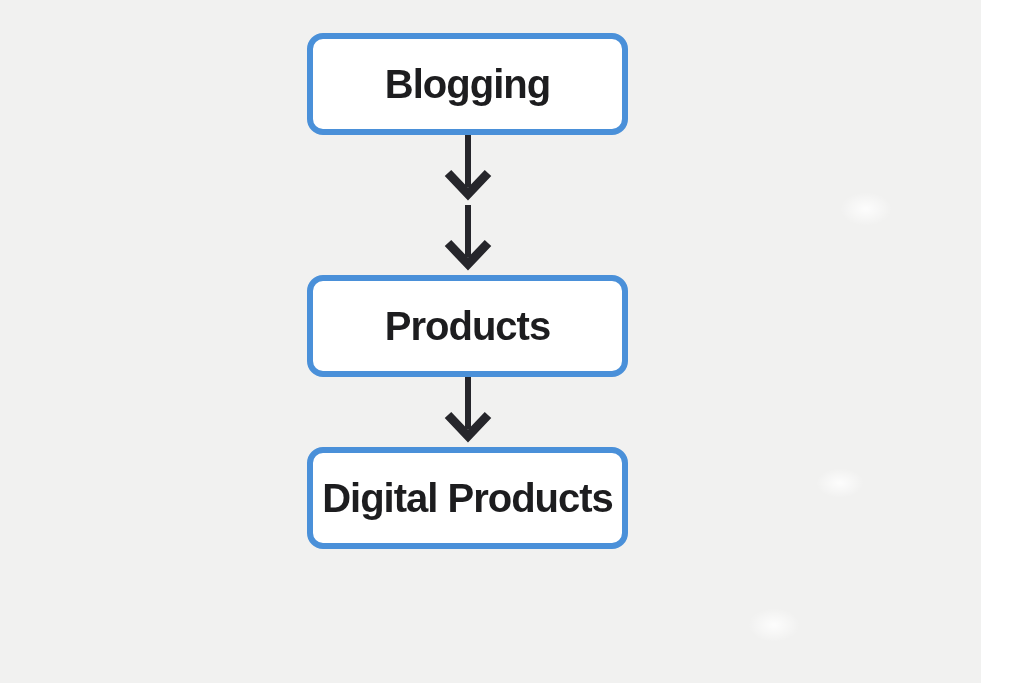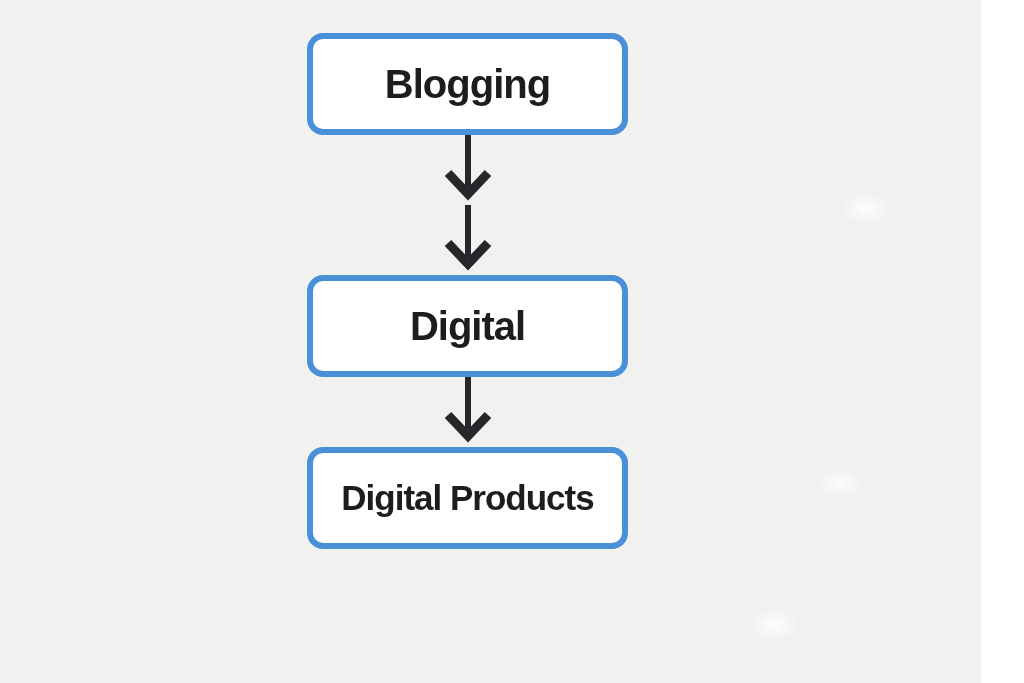--- a/index.html
+++ b/index.html
@@ -53,21 +53,21 @@
 
   .node-label {
     font-weight: 700;
     font-size: 40px;
     letter-spacing: -1px;
     color: #1d1d1f;
     white-space: nowrap;
   }
 
   .node.last .node-label {
-    font-size: 35px;
+    font-size: 40px;
   }
 
   .arrow {
     width: 56px;
     height: 70px;
     flex: 0 0 70px;
     display: block;
   }
 </style>
 </head>
@@ -90,21 +90,21 @@
       <path d="M 8 38 L 28 59 L 48 38" fill="none" stroke="#26262b" stroke-width="9" stroke-linejoin="miter" stroke-linecap="butt"></path>
     </svg>
 
 
     <svg class="arrow" viewBox="0 0 56 70" xmlns="http://www.w3.org/2000/svg">
       <line x1="28" y1="0" x2="28" y2="52" stroke="#26262b" stroke-width="6"></line>
       <path d="M 8 38 L 28 59 L 48 38" fill="none" stroke="#26262b" stroke-width="9" stroke-linejoin="miter" stroke-linecap="butt"></path>
     </svg>
 
     <div class="node">
-      <span class="node-label">Digital</span>
+      <span class="node-label">Products</span>
     </div>
 
     <svg class="arrow" viewBox="0 0 56 70" xmlns="http://www.w3.org/2000/svg">
       <line x1="28" y1="0" x2="28" y2="52" stroke="#26262b" stroke-width="6"></line>
       <path d="M 8 38 L 28 59 L 48 38" fill="none" stroke="#26262b" stroke-width="9" stroke-linejoin="miter" stroke-linecap="butt"></path>
     </svg>
 
     <div class="node last">
       <span class="node-label">Digital Products</span>
     </div>

